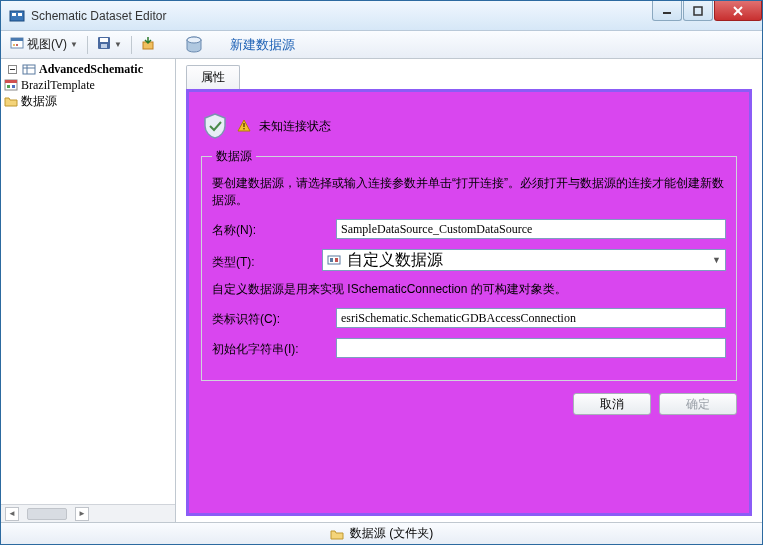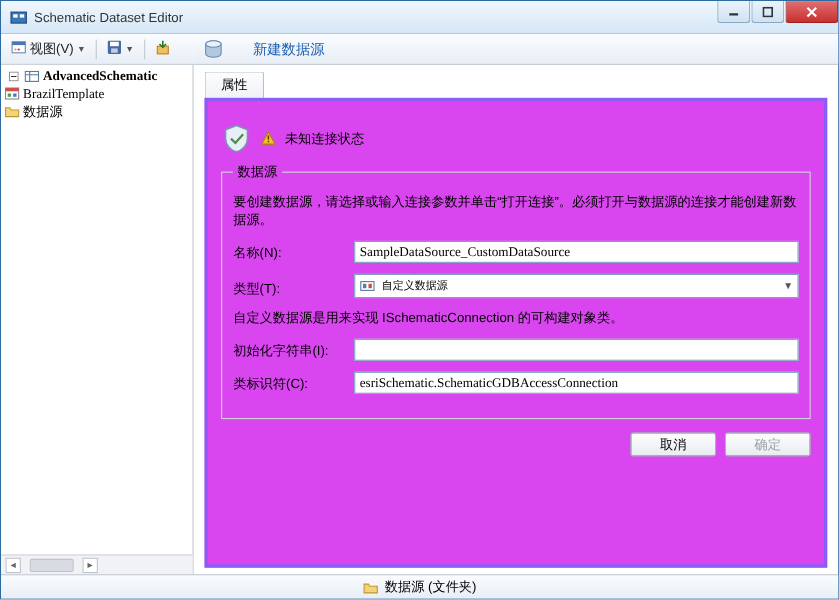--- a/index.html
+++ b/index.html
@@ -47,24 +47,24 @@
 .status-row { display:flex; align-items:center; gap:8px;}
 .status-row .shield { width:28px;height:28px; }
 .status-row .warn { width:14px;height:14px; }
 .status-row .msg { font-size:12px; color:#000; }
 
 .fieldset { border:1px solid #cfd4da; padding: 10px 10px 12px 10px; }
 .fieldset legend { padding: 0 4px; font-size:12px; }
 .hint { font-size:12px; margin-bottom:10px; }
 .form-row { display:flex; align-items:flex-end; margin-bottom:10px; }
 .form-row label { width:110px; font-size:12px; }
-.form-row input[type=text] { flex:1; height:20px; border:1px solid #7d9ec0; padding:0 4px; font-family: Tahoma, "SimSun"; font-size:12px; }
+.form-row input[type=text] { flex:1; height:20px; border:1px solid #7d9ec0; padding:0 4px; font-family: Tahoma, "SimSun"; font-size:12px;margin-left:14px; }
 .select-wrap { flex:1; height:22px; border:1px solid #7d9ec0; display:flex; align-items:center; padding:0 4px; gap:6px; background:#fff;}
 .select-wrap .sel-ico { width:14px;height:14px; }
-.select-wrap .sel-txt { flex:1; font-size:10px; }
+.select-wrap .sel-txt { flex:1; font-size:16px; }
 .select-wrap .sel-arrow { font-size:9px;color:#555; }
 .note { font-size:12px; margin: 6px 0 10px 0; }
 
 .btn-row { display:flex; justify-content:flex-end; gap:8px; margin-top:4px;}
 .btn { width:78px; height:22px; border:1px solid #a8b0ba; background:linear-gradient(#fdfdfe,#e8ecf0); font-size:12px; border-radius:3px; display:flex;align-items:center;justify-content:center;}
 .btn.disabled { color:#9aa0a8; }
 
 .statusbar { height:22px; border-top:1px solid #c0c8d0; background:linear-gradient(#fafcff,#e8eef6); display:flex; align-items:center; padding:0 6px; gap:6px; font-size:12px;justify-content:center;}
 .folder-ico { width:14px;height:14px; }
 
@@ -237,27 +237,27 @@
                         <rect x="8" y="5" width="3" height="4" fill="#c05050"></rect>
                       </svg></span>
                   <span class="sel-txt">自定义数据源</span>
                   <span class="sel-arrow">▼</span>
                 </div>
               </div>
 
               <div class="note">自定义数据源是用来实现 ISchematicConnection 的可构建对象类。</div>
 
               <div class="form-row">
+                <label>类标识符(C):</label>
+                <input type="text" value="esriSchematic.SchematicGDBAccessConnection" style="">
+              </div>
+
+              <div class="form-row">
                 <label>初始化字符串(I):</label>
                 <input type="text" value="" style="">
-              </div>
-
-              <div class="form-row">
-                <label>类标识符(C):</label>
-                <input type="text" value="esriSchematic.SchematicGDBAccessConnection" style="">
               </div>
             </fieldset>
 
             <div class="btn-row">
               <div class="btn">取消</div>
               <div class="btn disabled">确定</div>
             </div>
           </div>
         </div>
       </div>

